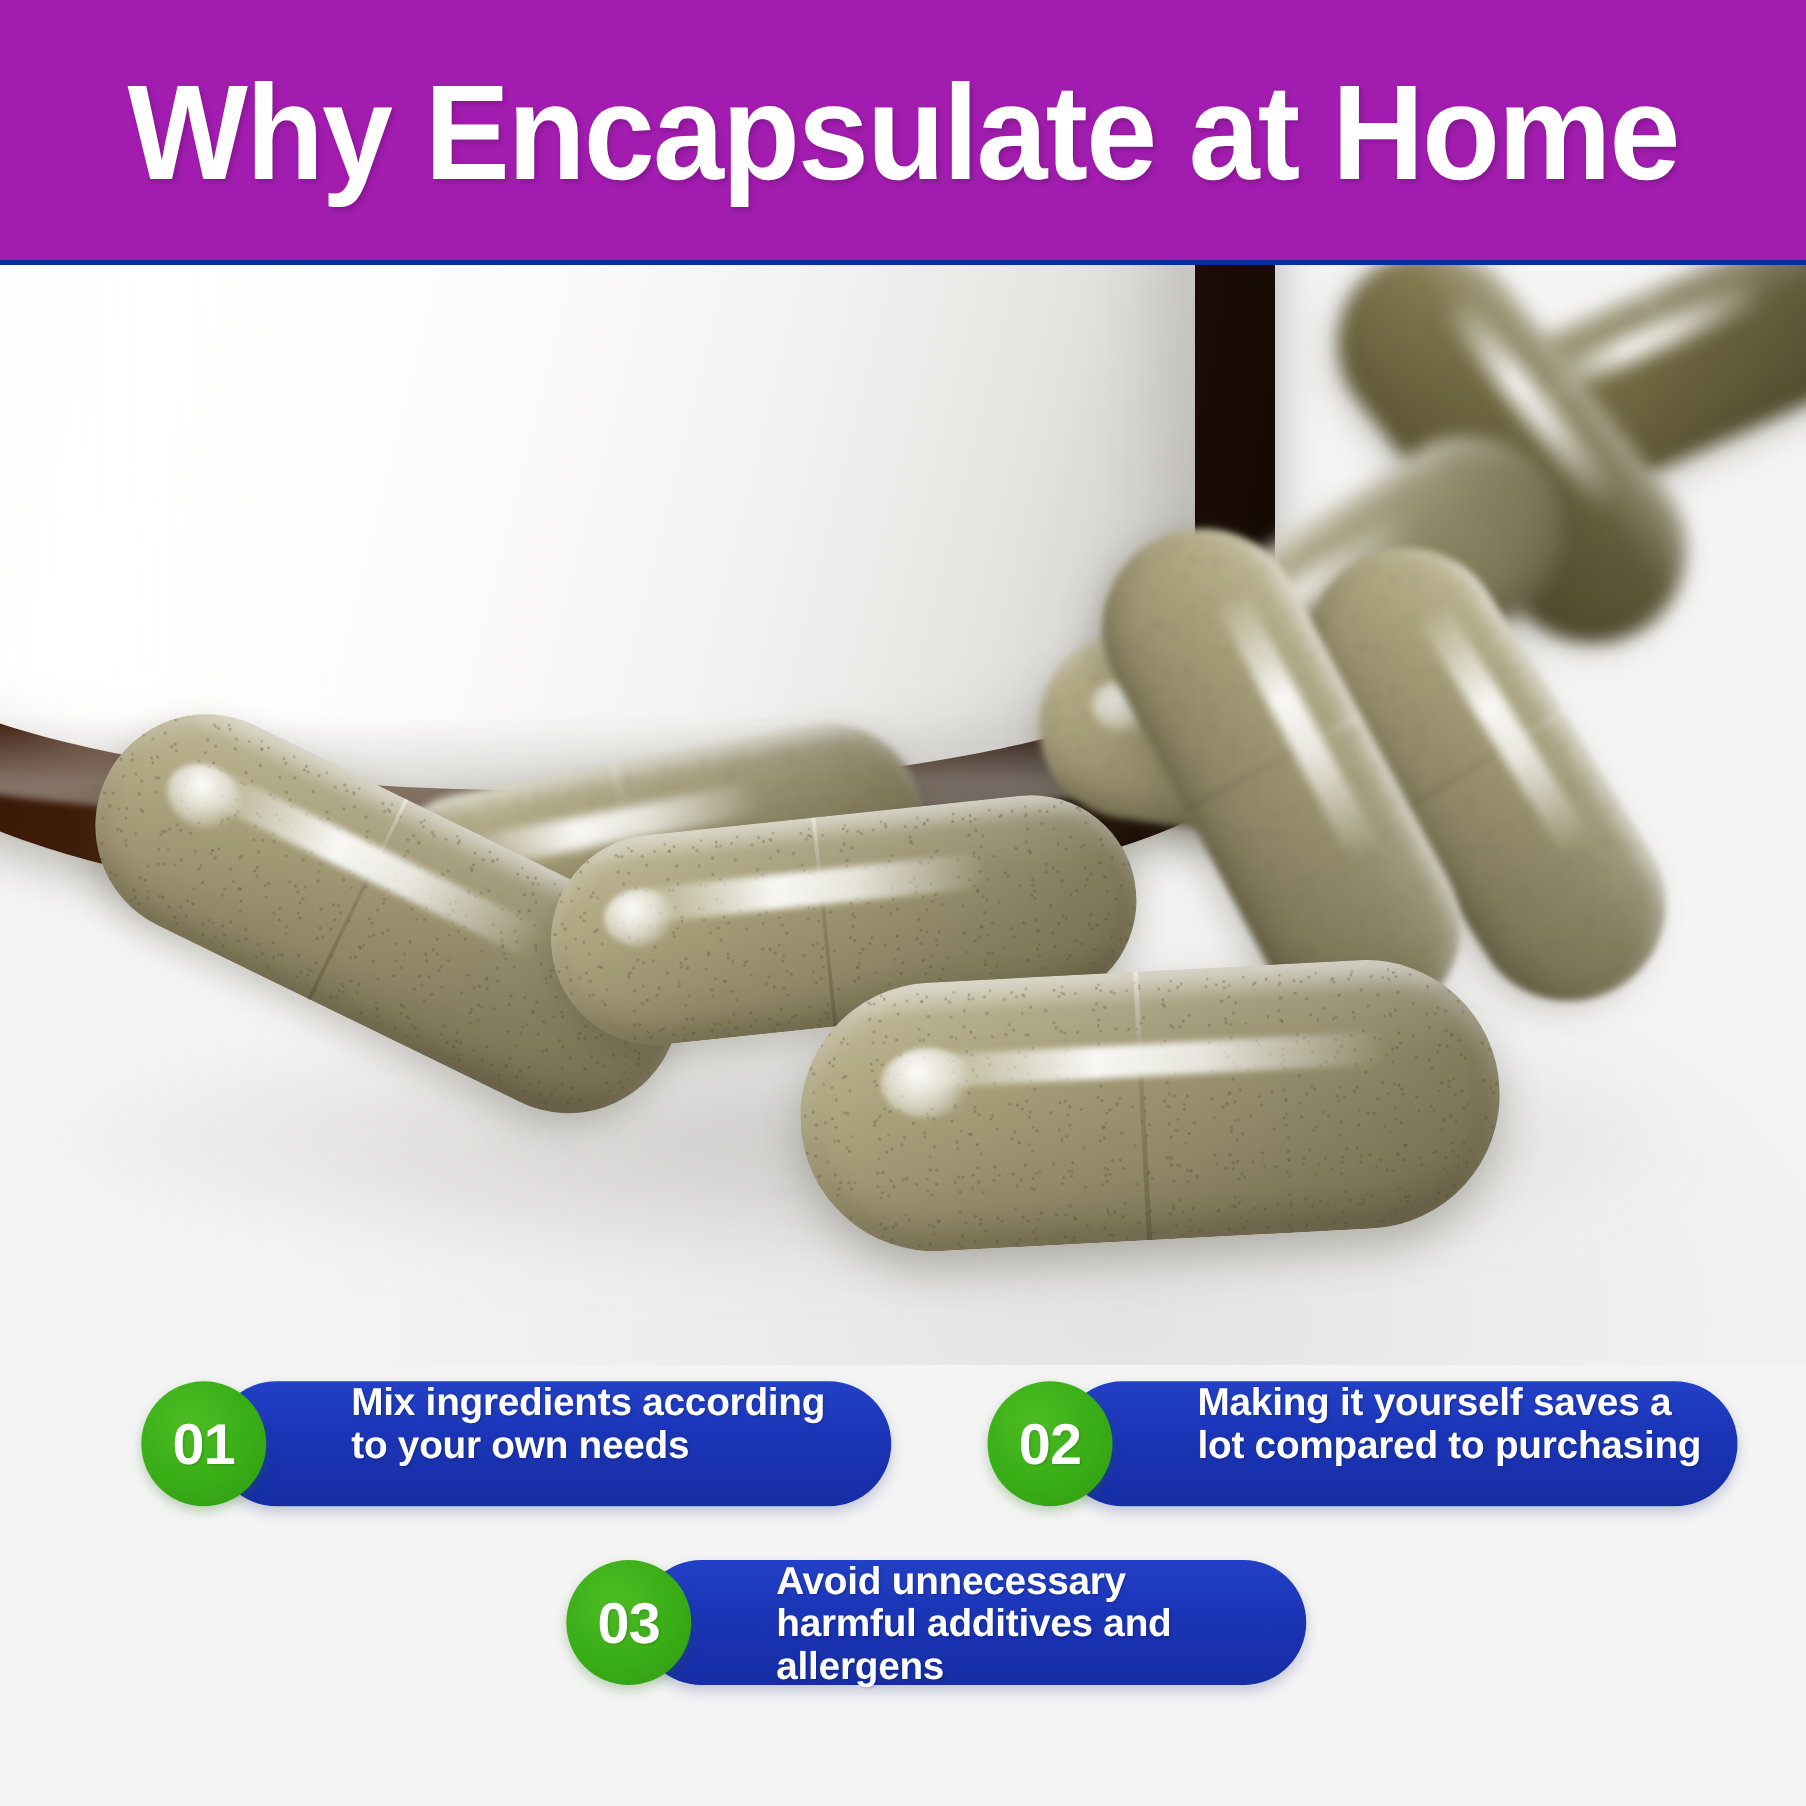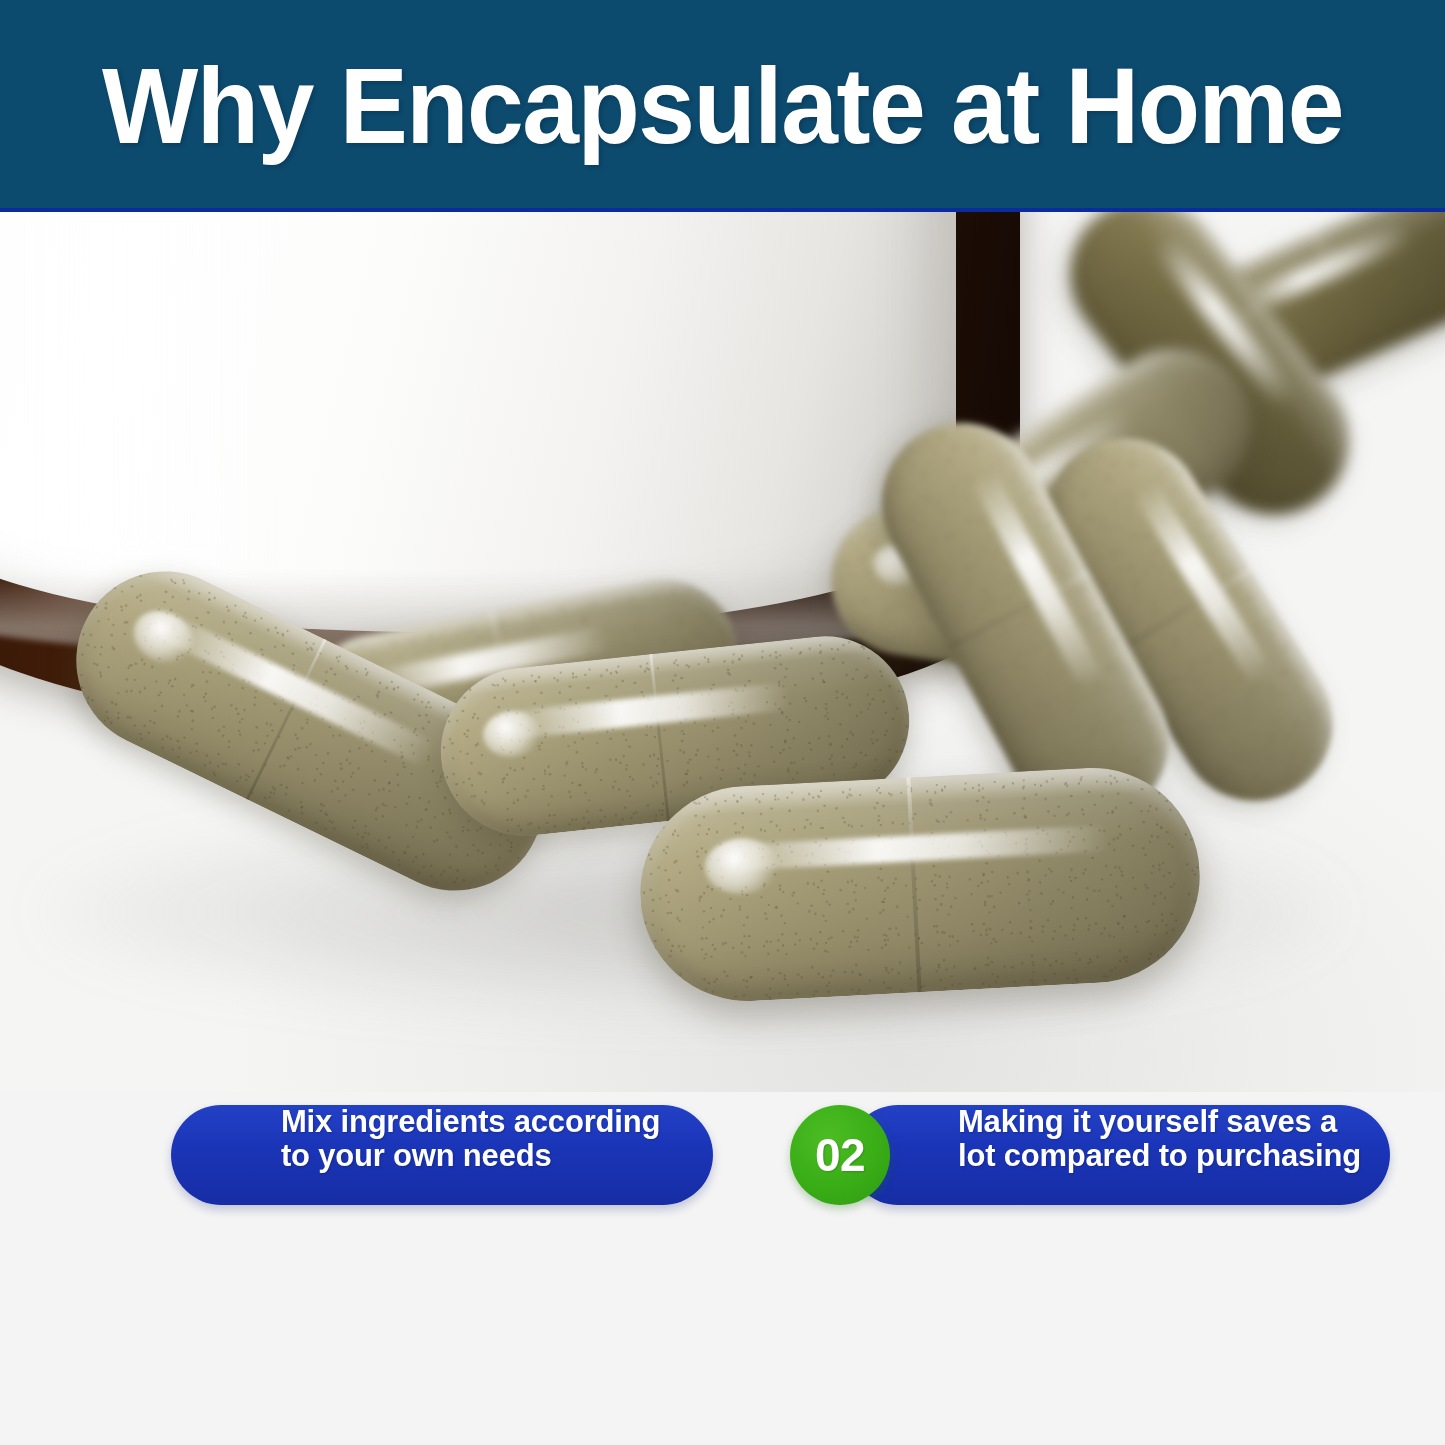--- a/index.html
+++ b/index.html
@@ -19,21 +19,21 @@
     overflow: hidden;
   }
 
   
   .header-banner {
     position: absolute;
     left: 0;
     top: 0;
     width: 1445px;
     height: 212px;
-    background: #0c4a6e;
+    background: #a21caf;
     display: flex;
     align-items: center;
     justify-content: center;
     z-index: 40;
   }
   .header-banner::after {
     content: "";
     position: absolute;
     left: 0;
     bottom: 0;
@@ -363,27 +363,38 @@
 
     </div>
   </div>
 
   <div class="badges">
 
     <div class="badge" style="left:113px; top:13px; width:600px;">
       <div class="badge-pill" style="width:542px;">
         <div class="badge-text">Mix ingredients according to your own needs</div>
       </div>
+      <div class="badge-circle">
+        <span class="badge-number">01</span>
+      </div>
     </div>
 
     <div class="badge" style="left:790px; top:13px; width:600px;">
       <div class="badge-pill" style="width:542px;">
         <div class="badge-text">Making it yourself saves a lot compared to purchasing</div>
       </div>
       <div class="badge-circle">
         <span class="badge-number">02</span>
       </div>
     </div>
 
+    <div class="badge" style="left:453px; top:156px; width:592px;">
+      <div class="badge-pill" style="width:534px;">
+        <div class="badge-text">Avoid unnecessary harmful additives and allergens</div>
+      </div>
+      <div class="badge-circle">
+        <span class="badge-number">03</span>
+      </div>
+    </div>
 
   </div>
 
 </div>
 
 </body></html>

